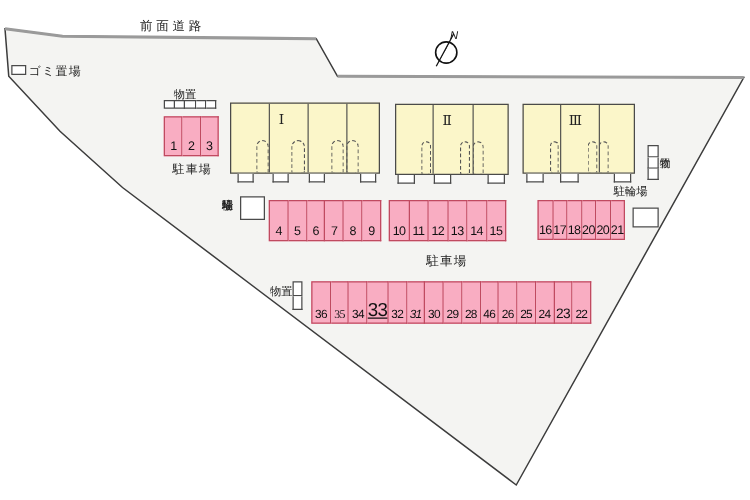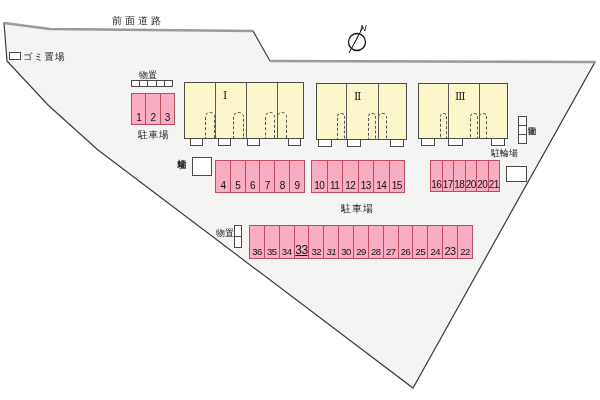--- a/index.html
+++ b/index.html
@@ -122,29 +122,29 @@
   <div class="prow" id="row2c" style="left:410px;top:160px;width:90px;height:32px;padding-left:20px;">
       <div class="space">16</div>
       <div class="space">17</div>
       <div class="space">18</div>
       <div class="space">20</div>
       <div class="space">20</div>
       <div class="space">21</div>
     </div>
   <div class="prow" id="row3" style="left:249px;top:225px;width:224px;height:34px;">
       <div class="space" style="font-size: 9.5px;">36</div>
-      <div class="space" style="font-size: 9.5px;">35</div>
+      <div class="space" style="font-size: 9.5px; font-family: Liberation Serif, serif;">35</div>
       <div class="space" style="font-size: 9.5px;">34</div>
-      <div class="space" style="font-size: 12px; text-decoration: underline;">33</div>
+      <div class="space" style="font-size: 15px; text-decoration: underline;">33</div>
       <div class="space" style="font-size: 9.5px;">32</div>
       <div class="space" style="font-size: 9.5px; font-style: italic;">31</div>
       <div class="space" style="font-size: 9.5px;">30</div>
       <div class="space" style="font-size: 9.5px;">29</div>
       <div class="space" style="font-size: 9.5px;">28</div>
-      <div class="space" style="font-size: 9.5px;">27</div>
+      <div class="space" style="font-size: 9.5px;">46</div>
       <div class="space" style="font-size: 9.5px;">26</div>
       <div class="space" style="font-size: 9.5px;">25</div>
       <div class="space" style="font-size: 9.5px;">24</div>
       <div class="space" style="font-size: 11px;">23</div>
       <div class="space" style="font-size: 9.5px;">22</div>
     </div>
 
   <div class="lbl" style="left:138px;top:129px;font-size:9.5px;letter-spacing:1px;">駐車場</div>
   <div class="lbl" style="left:341px;top:202px;font-size:10px;letter-spacing:1px;">駐車場</div>
 

